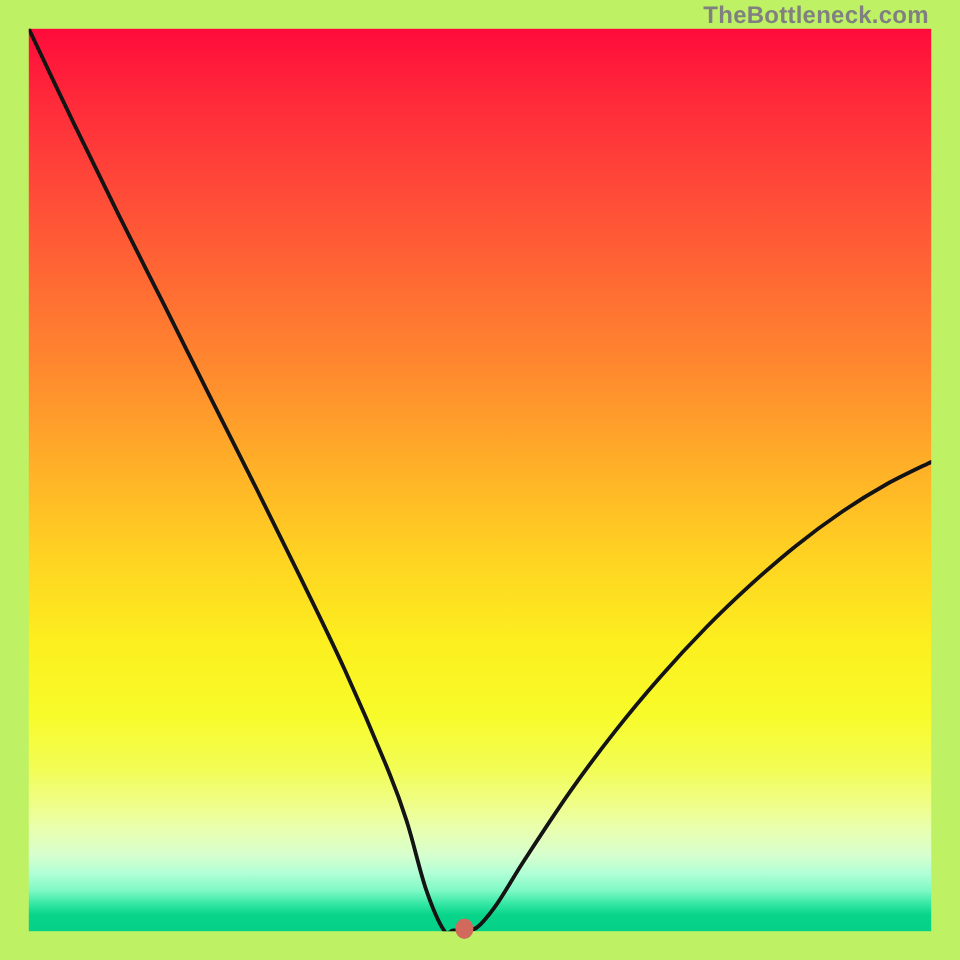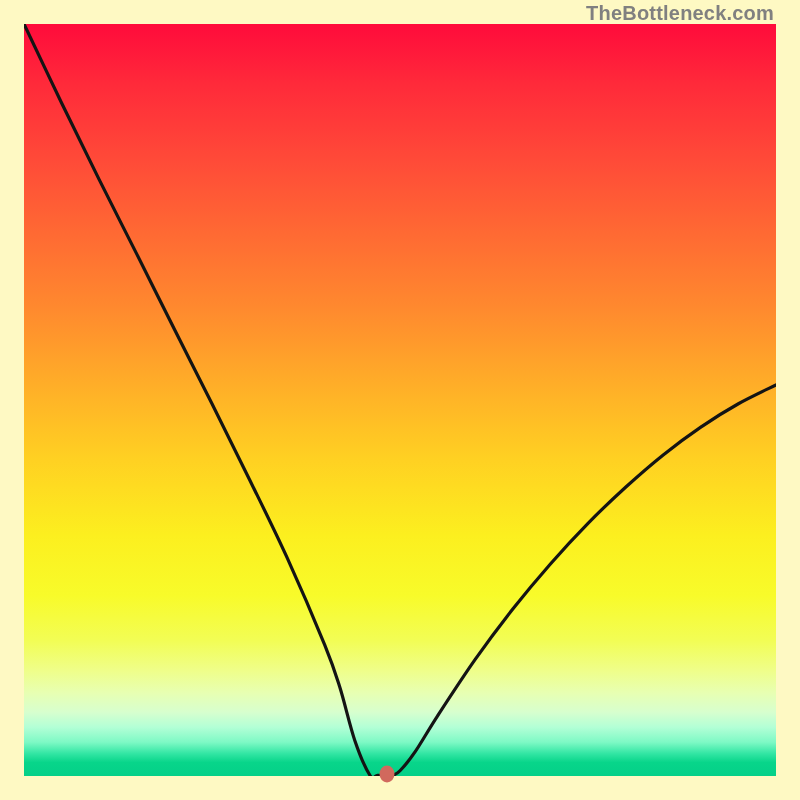--- a/index.html
+++ b/index.html
@@ -1,21 +1,21 @@
 <!DOCTYPE html>
 <html><head>
 <meta charset="utf-8">
 <style>
   * { margin: 0; padding: 0; box-sizing: border-box; }
   html, body { width: 800px; height: 800px; overflow: hidden; background: #000; }
   .frame {
     position: relative;
     width: 800px;
     height: 800px;
-    background: #fef9c3;
+    background: #bef264;
   }
   .plot-area {
     position: absolute;
     left: 24px;
     top: 24px;
     width: 752px;
     height: 752px;
     background: linear-gradient(to bottom,
       #ff0b3b 0%,
       #ff2a3a 8%,

